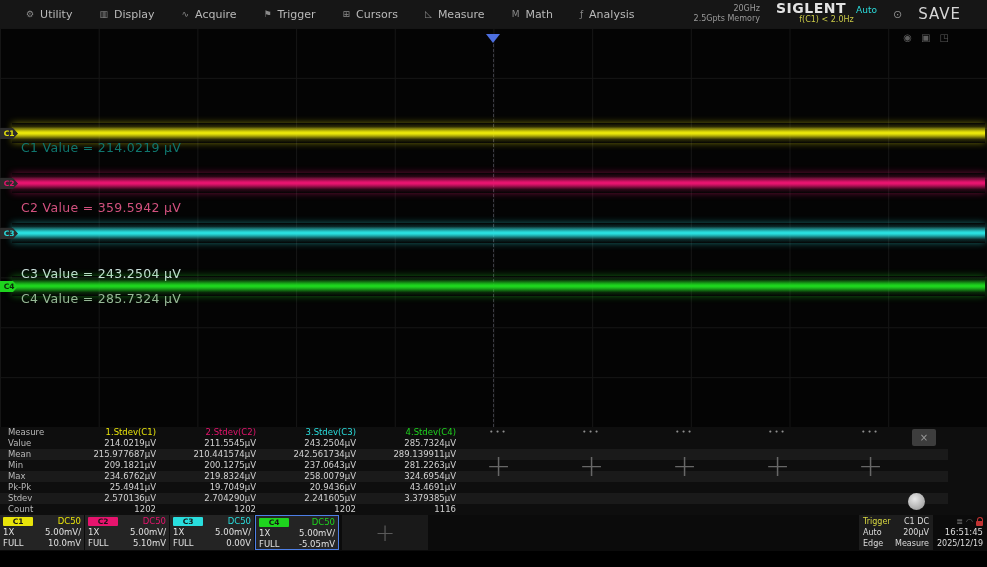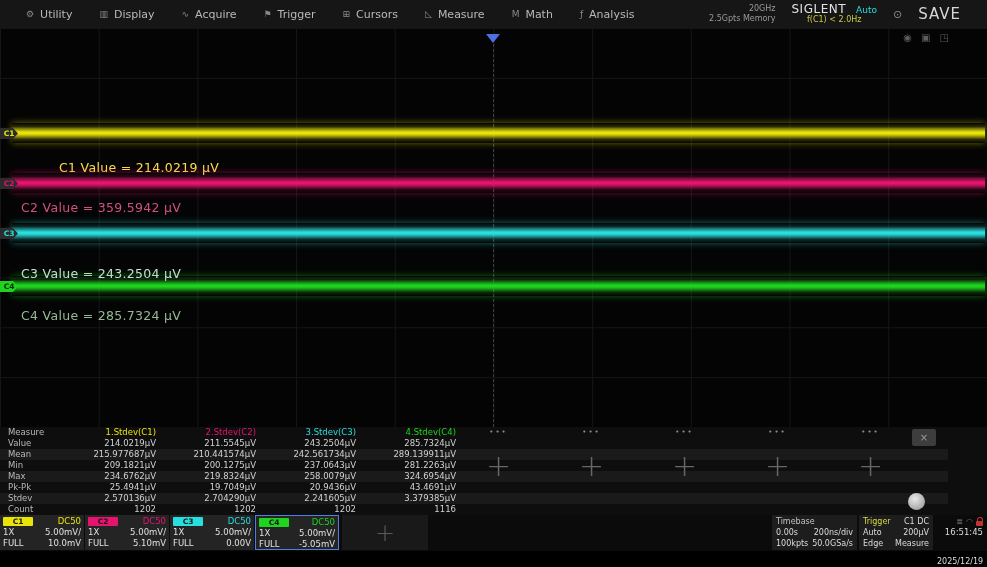--- a/index.html
+++ b/index.html
@@ -8,21 +8,21 @@
   
   .menubar{position:absolute;left:0;top:0;width:987px;height:28px;background:#161616;
            display:flex;align-items:center;padding:0 12px;box-sizing:border-box;}
   .menu-items{display:flex;align-items:center;gap:27px;margin-left:14px;}
   .menu-item{display:flex;align-items:center;gap:6px;font-size:11px;color:#b9b9b9;cursor:default;}
   .menu-item .mi{font-size:9px;color:#8a8a8a;}
   .status-right{margin-left:auto;display:flex;align-items:center;gap:16px;}
   .bw-block{display:flex;flex-direction:column;align-items:flex-end;font-size:8px;color:#9a9a9a;line-height:10px;}
   .brand-block{display:flex;flex-direction:column;align-items:center;line-height:10px;}
   .brand-row{display:flex;gap:10px;align-items:baseline;}
-  .brand{font-size:12px;color:#e2e2e2;font-weight:normal;letter-spacing:.5px;}
+  .brand{font-size:14px;color:#e2e2e2;font-weight:bold;letter-spacing:.5px;}
   .acq-auto{font-size:9px;color:#2bdcdc;}
   .trig-freq{font-size:8px;color:#c9c946;}
   .save-icon{font-size:11px;color:#8f8f8f;}
   .save-label{font-size:15px;color:#d6d6d6;letter-spacing:1px;margin-right:14px;}
   
   .wave{position:absolute;left:0;top:28px;width:987px;height:399px;background:#040404;overflow:hidden;}
   .grid{position:absolute;inset:0;
         background-image:linear-gradient(to right,#151515 1px,transparent 1px),
                          linear-gradient(to bottom,#151515 1px,transparent 1px);
         background-size:98.7px 49.875px;}
@@ -63,21 +63,21 @@
   .tb-title{color:#c3c3c3;}
   .tr-title{color:#d8d840;}
   .clock{position:absolute;left:935px;top:0;width:50px;height:35px;padding:1px 2px;box-sizing:border-box;}
   .icon-row{display:flex;justify-content:flex-end;gap:3px;align-items:center;height:11px;}
   .net-icon{color:#6f6f6f;font-size:8px;}
   .wifi-icon{color:#6f6f6f;font-size:8px;}
   .lock{position:relative;width:7px;height:5px;background:#c23333;margin-top:3px;border-radius:1px;}
   .lock::before{content:"";position:absolute;top:-4px;left:1px;width:4px;height:4px;
                 border:1px solid #c23333;border-bottom:none;border-radius:3px 3px 0 0;}
   .clock .t{height:11px;line-height:11px;text-align:right;color:#dcdcdc;font-size:8.5px;}
-  .clock .d{height:11px;line-height:11px;text-align:left;color:#dcdcdc;font-size:8px;margin-top:18px;}
+  .clock .d{height:11px;line-height:11px;text-align:left;color:#dcdcdc;font-size:8px;}
 </style>
 </head>
 <body>
 
 <div class="screen">
 
   <div class="menubar">
     <div class="menu-items">
         <div class="menu-item">
           <span class="mi">⚙</span>
@@ -134,30 +134,30 @@
     <div class="trig-line"></div>
     <div class="trig-tri"></div>
     <div class="wave-icons">
         <span>◉</span>
         <span>▣</span>
         <span>◳</span>
       </div>
     <div id="channel-layer">
         <div class="trace" style="top: 95px; background: linear-gradient(rgba(232, 228, 10, 0) 0%, rgba(232, 228, 10, 0.18) 18%, rgba(232, 228, 10, 0.75) 36%, rgb(232, 228, 10) 46%, rgb(232, 228, 10) 54%, rgba(232, 228, 10, 0.75) 64%, rgba(232, 228, 10, 0.18) 82%, rgba(232, 228, 10, 0) 100%); box-shadow: rgba(232, 228, 10, 0.45) 0px 0px 7px;"></div>
         <div class="ch-marker" style="top: 100px; background: rgb(44, 44, 44); color: rgb(232, 228, 10);">C1</div>
-        <div class="ch-label" style="top: 132px; color: #fde047; margin-left: 38px;">C1 Value = 214.0219 μV</div>
+        <div class="ch-label" style="top: 112px; color: #0f766e;">C1 Value = 214.0219 μV</div>
         <div class="trace" style="top: 145px; background: linear-gradient(rgba(230, 20, 110, 0) 0%, rgba(230, 20, 110, 0.18) 18%, rgba(230, 20, 110, 0.75) 36%, rgb(230, 20, 110) 46%, rgb(230, 20, 110) 54%, rgba(230, 20, 110, 0.75) 64%, rgba(230, 20, 110, 0.18) 82%, rgba(230, 20, 110, 0) 100%); box-shadow: rgba(230, 20, 110, 0.45) 0px 0px 7px;"></div>
         <div class="ch-marker" style="top: 150px; background: rgb(44, 44, 44); color: rgb(230, 20, 110);">C2</div>
         <div class="ch-label" style="top: 172px; color: rgb(210, 81, 126);">C2 Value = 359.5942 μV</div>
         <div class="trace" style="top: 195px; background: linear-gradient(rgba(41, 222, 222, 0) 0%, rgba(41, 222, 222, 0.18) 18%, rgba(41, 222, 222, 0.75) 36%, rgb(41, 222, 222) 46%, rgb(41, 222, 222) 54%, rgba(41, 222, 222, 0.75) 64%, rgba(41, 222, 222, 0.18) 82%, rgba(41, 222, 222, 0) 100%); box-shadow: rgba(41, 222, 222, 0.45) 0px 0px 7px;"></div>
         <div class="ch-marker" style="top: 200px; background: rgb(44, 44, 44); color: rgb(41, 222, 222);">C3</div>
         <div class="ch-label" style="top: 238px; color: rgb(207, 224, 224);">C3 Value = 243.2504 μV</div>
         <div class="trace" style="top: 248px; background: linear-gradient(rgba(30, 212, 30, 0) 0%, rgba(30, 212, 30, 0.18) 18%, rgba(30, 212, 30, 0.75) 36%, rgb(30, 212, 30) 46%, rgb(30, 212, 30) 54%, rgba(30, 212, 30, 0.75) 64%, rgba(30, 212, 30, 0.18) 82%, rgba(30, 212, 30, 0) 100%); box-shadow: rgba(30, 212, 30, 0.45) 0px 0px 7px;"></div>
         <div class="ch-marker" style="top: 253px; background: rgb(30, 212, 30); color: rgb(11, 43, 11);">C4</div>
-        <div class="ch-label" style="top: 280px; color: rgb(150, 184, 150);">C4 Value = 285.7324 μV</div>
+        <div class="ch-label" style="top: 263px; color: rgb(150, 184, 150);">C4 Value = 285.7324 μV</div>
       </div>
   </div>
 
   <div class="measure">
     <div id="measure-stripes">
         <div class="m-stripe" style="top: 22px;"></div>
         <div class="m-stripe" style="top: 44px;"></div>
         <div class="m-stripe" style="top: 66px;"></div>
       </div>
     <div class="m-labels" id="measure-labels">
@@ -292,33 +292,20 @@
             <span>5.00mV/</span>
           </div>
           <div class="cb-row">
             <span>FULL</span>
             <span>-5.05mV</span>
           </div>
         </div>
       </div>
     <div class="add-slot">+</div>
 
-    <div class="info-block" style="left:772px;width:85px;">
-      <div class="ib-row">
-          <span class="tb-title">Timebase</span>
-        </div>
-      <div class="ib-row">
-        <span>0.00s</span>
-        <span>200ns/div</span>
-      </div>
-      <div class="ib-row">
-        <span>100kpts</span>
-        <span>50.0GSa/s</span>
-      </div>
-    </div>
 
     <div class="info-block" style="left:859px;width:74px;">
       <div class="ib-row">
         <span class="tr-title">Trigger</span>
         <span>C1 DC</span>
       </div>
       <div class="ib-row">
         <span>Auto</span>
         <span>200μV</span>
       </div>

